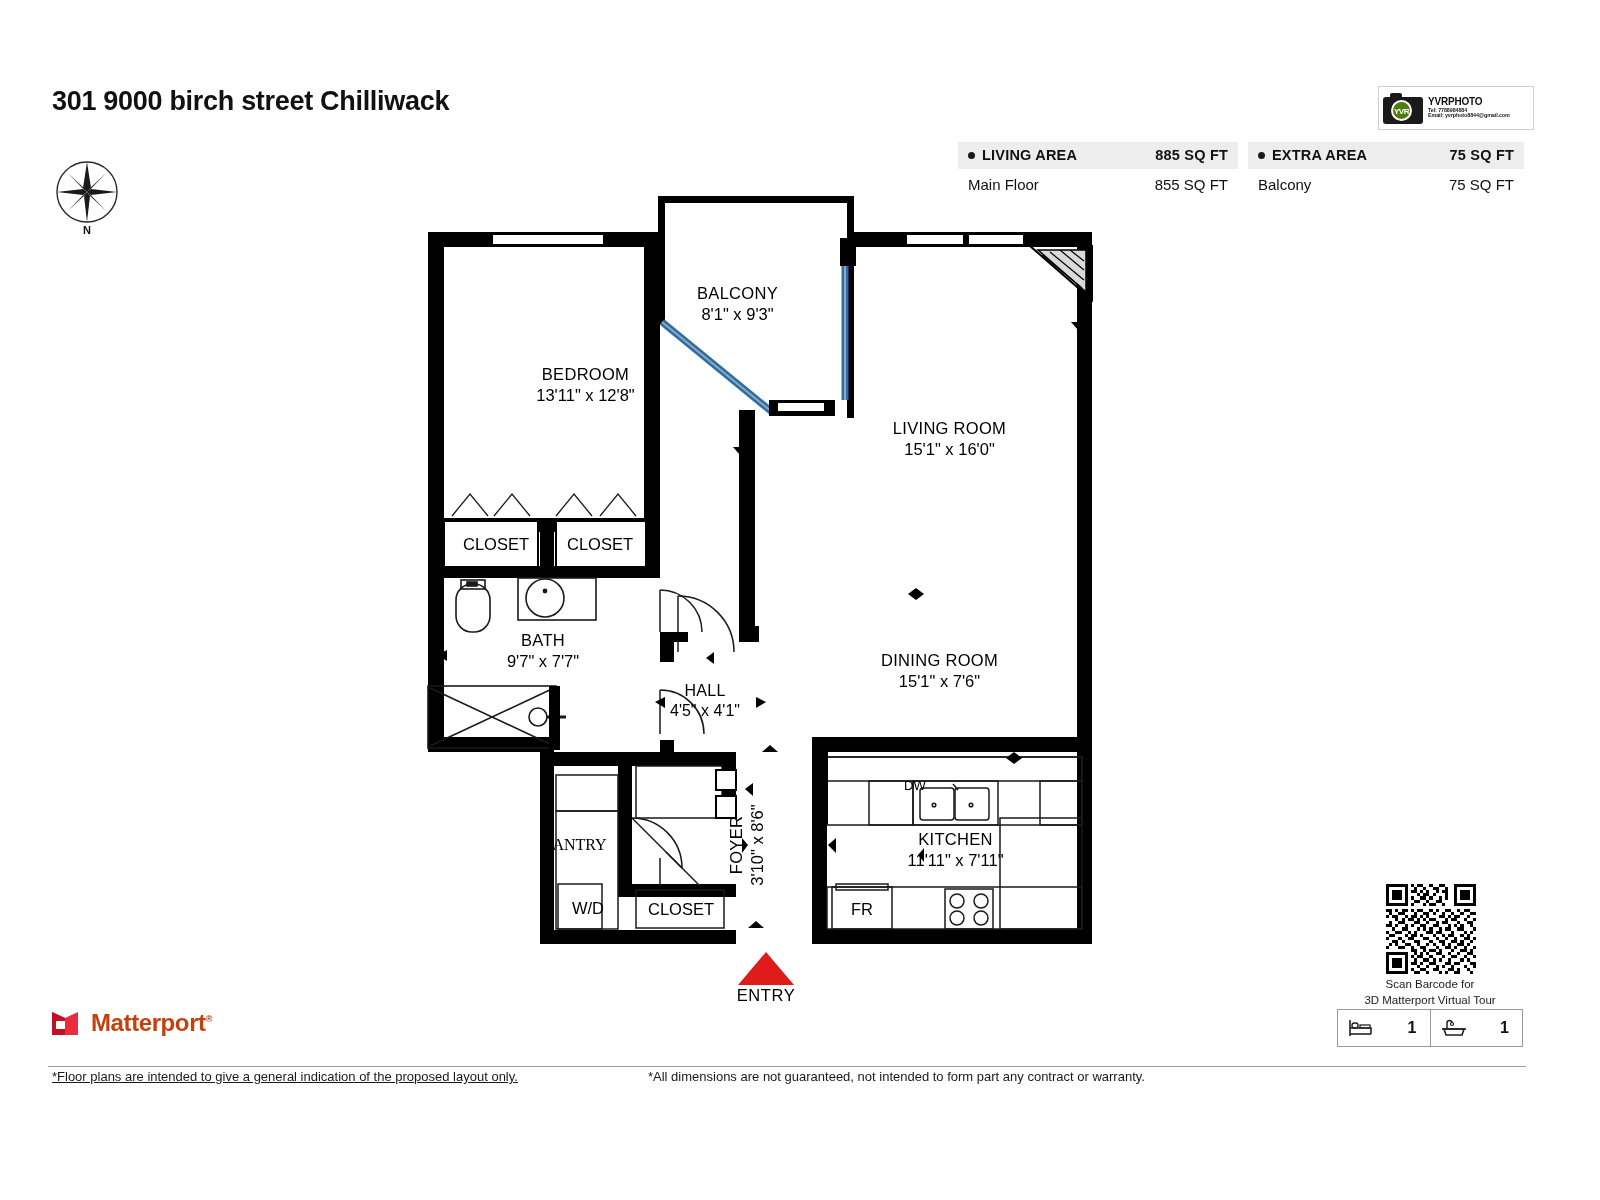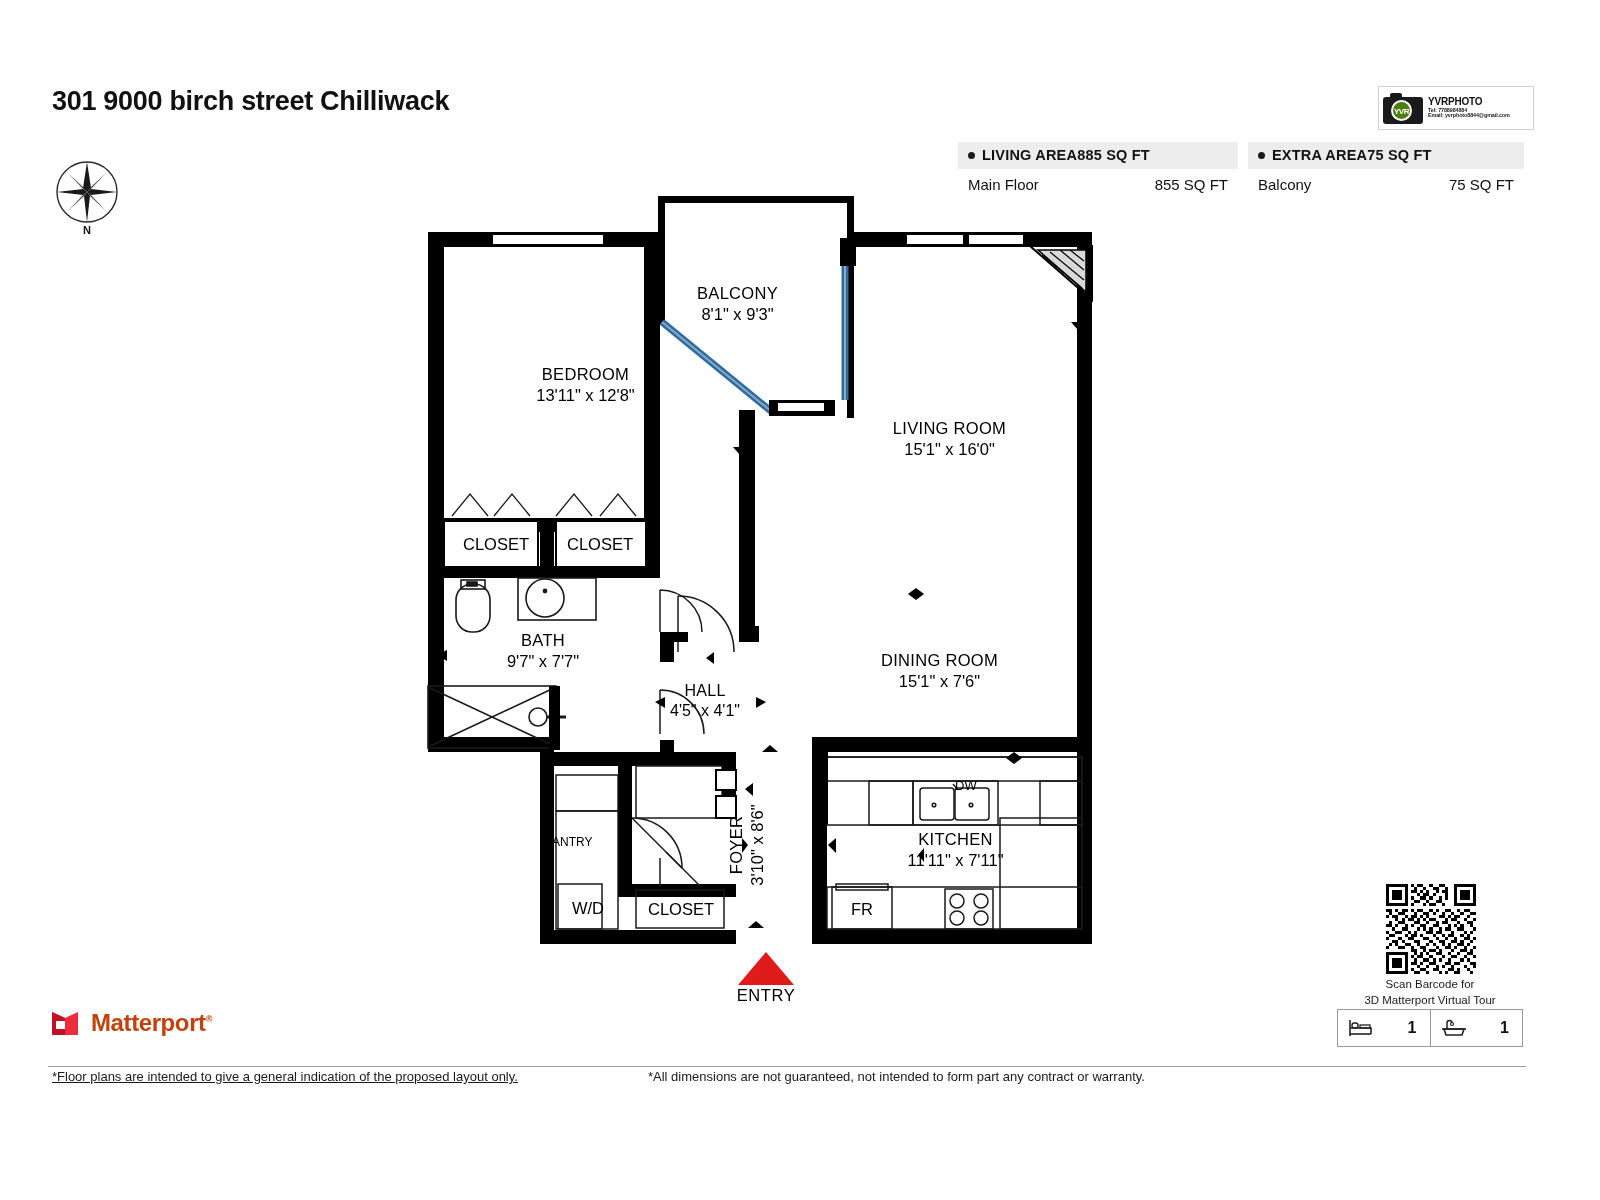--- a/index.html
+++ b/index.html
@@ -29,21 +29,21 @@
   #brand-logo .cam .lens { position:absolute; left:8px; top:8px; width:21px; height:21px; border-radius:50%; background:#4d7c0f; border:2px solid #fff; }
   #brand-logo .cam .lens span { position:absolute; left:50%; top:50%; transform:translate(-50%,-50%); color:#fff; font-size:8px; font-weight:bold; letter-spacing:-0.5px; }
   #brand-logo .txt { margin-left:5px; line-height:1.05; }
   #brand-logo .txt .name { font-size:10px; font-weight:bold; letter-spacing:-0.2px; }
   #brand-logo .txt .line { font-size:5.4px; font-weight:bold; letter-spacing:-0.1px; color:#222; white-space:nowrap; }
 
   
   .area-table { position:absolute; top:142px; }
   #area-living { left:958px; width:280px; }
   #area-extra  { left:1248px; width:276px; }
-  .area-head { background:#ededed; display:flex; align-items:center;
+  .area-head { background:#ededed; display:flex; justify-content:space-between; align-items:center;
      padding:5px 10px 6px 10px; font-size:14.5px; font-weight:bold; letter-spacing:0.2px; }
   .area-head .lbl { display:flex; align-items:center; gap:7px; }
   .area-head .dot { width:7px; height:7px; border-radius:50%; background:#1a1a1a; display:inline-block; }
   .area-row { display:flex; justify-content:space-between; padding:7px 10px 0 10px; font-size:15px; }
 
   
   #compass { position:absolute; left:48px; top:156px; width:78px; height:80px; }
 
   
   #floorplan { position:absolute; left:0; top:0; width:1600px; height:1200px; }
@@ -57,23 +57,23 @@
   #label-balcony { left:650px; top:283px; width:175px; }
   #label-bedroom { left:468px; top:364px; width:235px; }
   #label-livingroom { left:832px; top:418px; width:235px; }
   #label-diningroom { left:822px; top:650px; width:235px; }
   #label-bath { left:438px; top:630px; width:210px; }
   #label-hall { left:625px; top:681px; width:160px; font-size:16px; }
   #label-kitchen { left:838px; top:829px; width:235px; }
   #label-closet1 { left:447px; top:534px; width:98px; font-size:16.5px; }
   #label-closet2 { left:551px; top:534px; width:98px; font-size:16.5px; }
   #label-closet3 { left:632px; top:899px; width:98px; font-size:16.5px; }
-  #label-pantry  { left:545px; top:835px; width:96px; font-size:12px; text-align:left; }
+  #label-pantry  { left:545px; top:835px; width:96px; font-size:16px; text-align:left;font-family:Liberation Serif, serif; }
   #label-wd      { left:561px; top:898px; width:54px; font-size:16.5px; }
-  #label-dw      { left:907px; top:778px; width:46px; font-size:13px;padding-left:48px; }
+  #label-dw      { left:856px; top:778px; width:46px; font-size:13px;padding-left:48px; }
   #label-fr      { left:842px; top:899px; width:40px; font-size:16.5px; }
   #label-foyer {
      left:726px; top:795px; width:100px; height:100px;
      transform:rotate(-90deg); transform-origin:center center;
      font-size:16.5px; line-height:1.3;
   }
   #label-entry { left:716px; top:985px; width:100px; font-size:16.5px; letter-spacing:0.6px; }
 
   
   #floor-note { position:absolute; left:228px; top:784px; width:290px; text-align:center;

